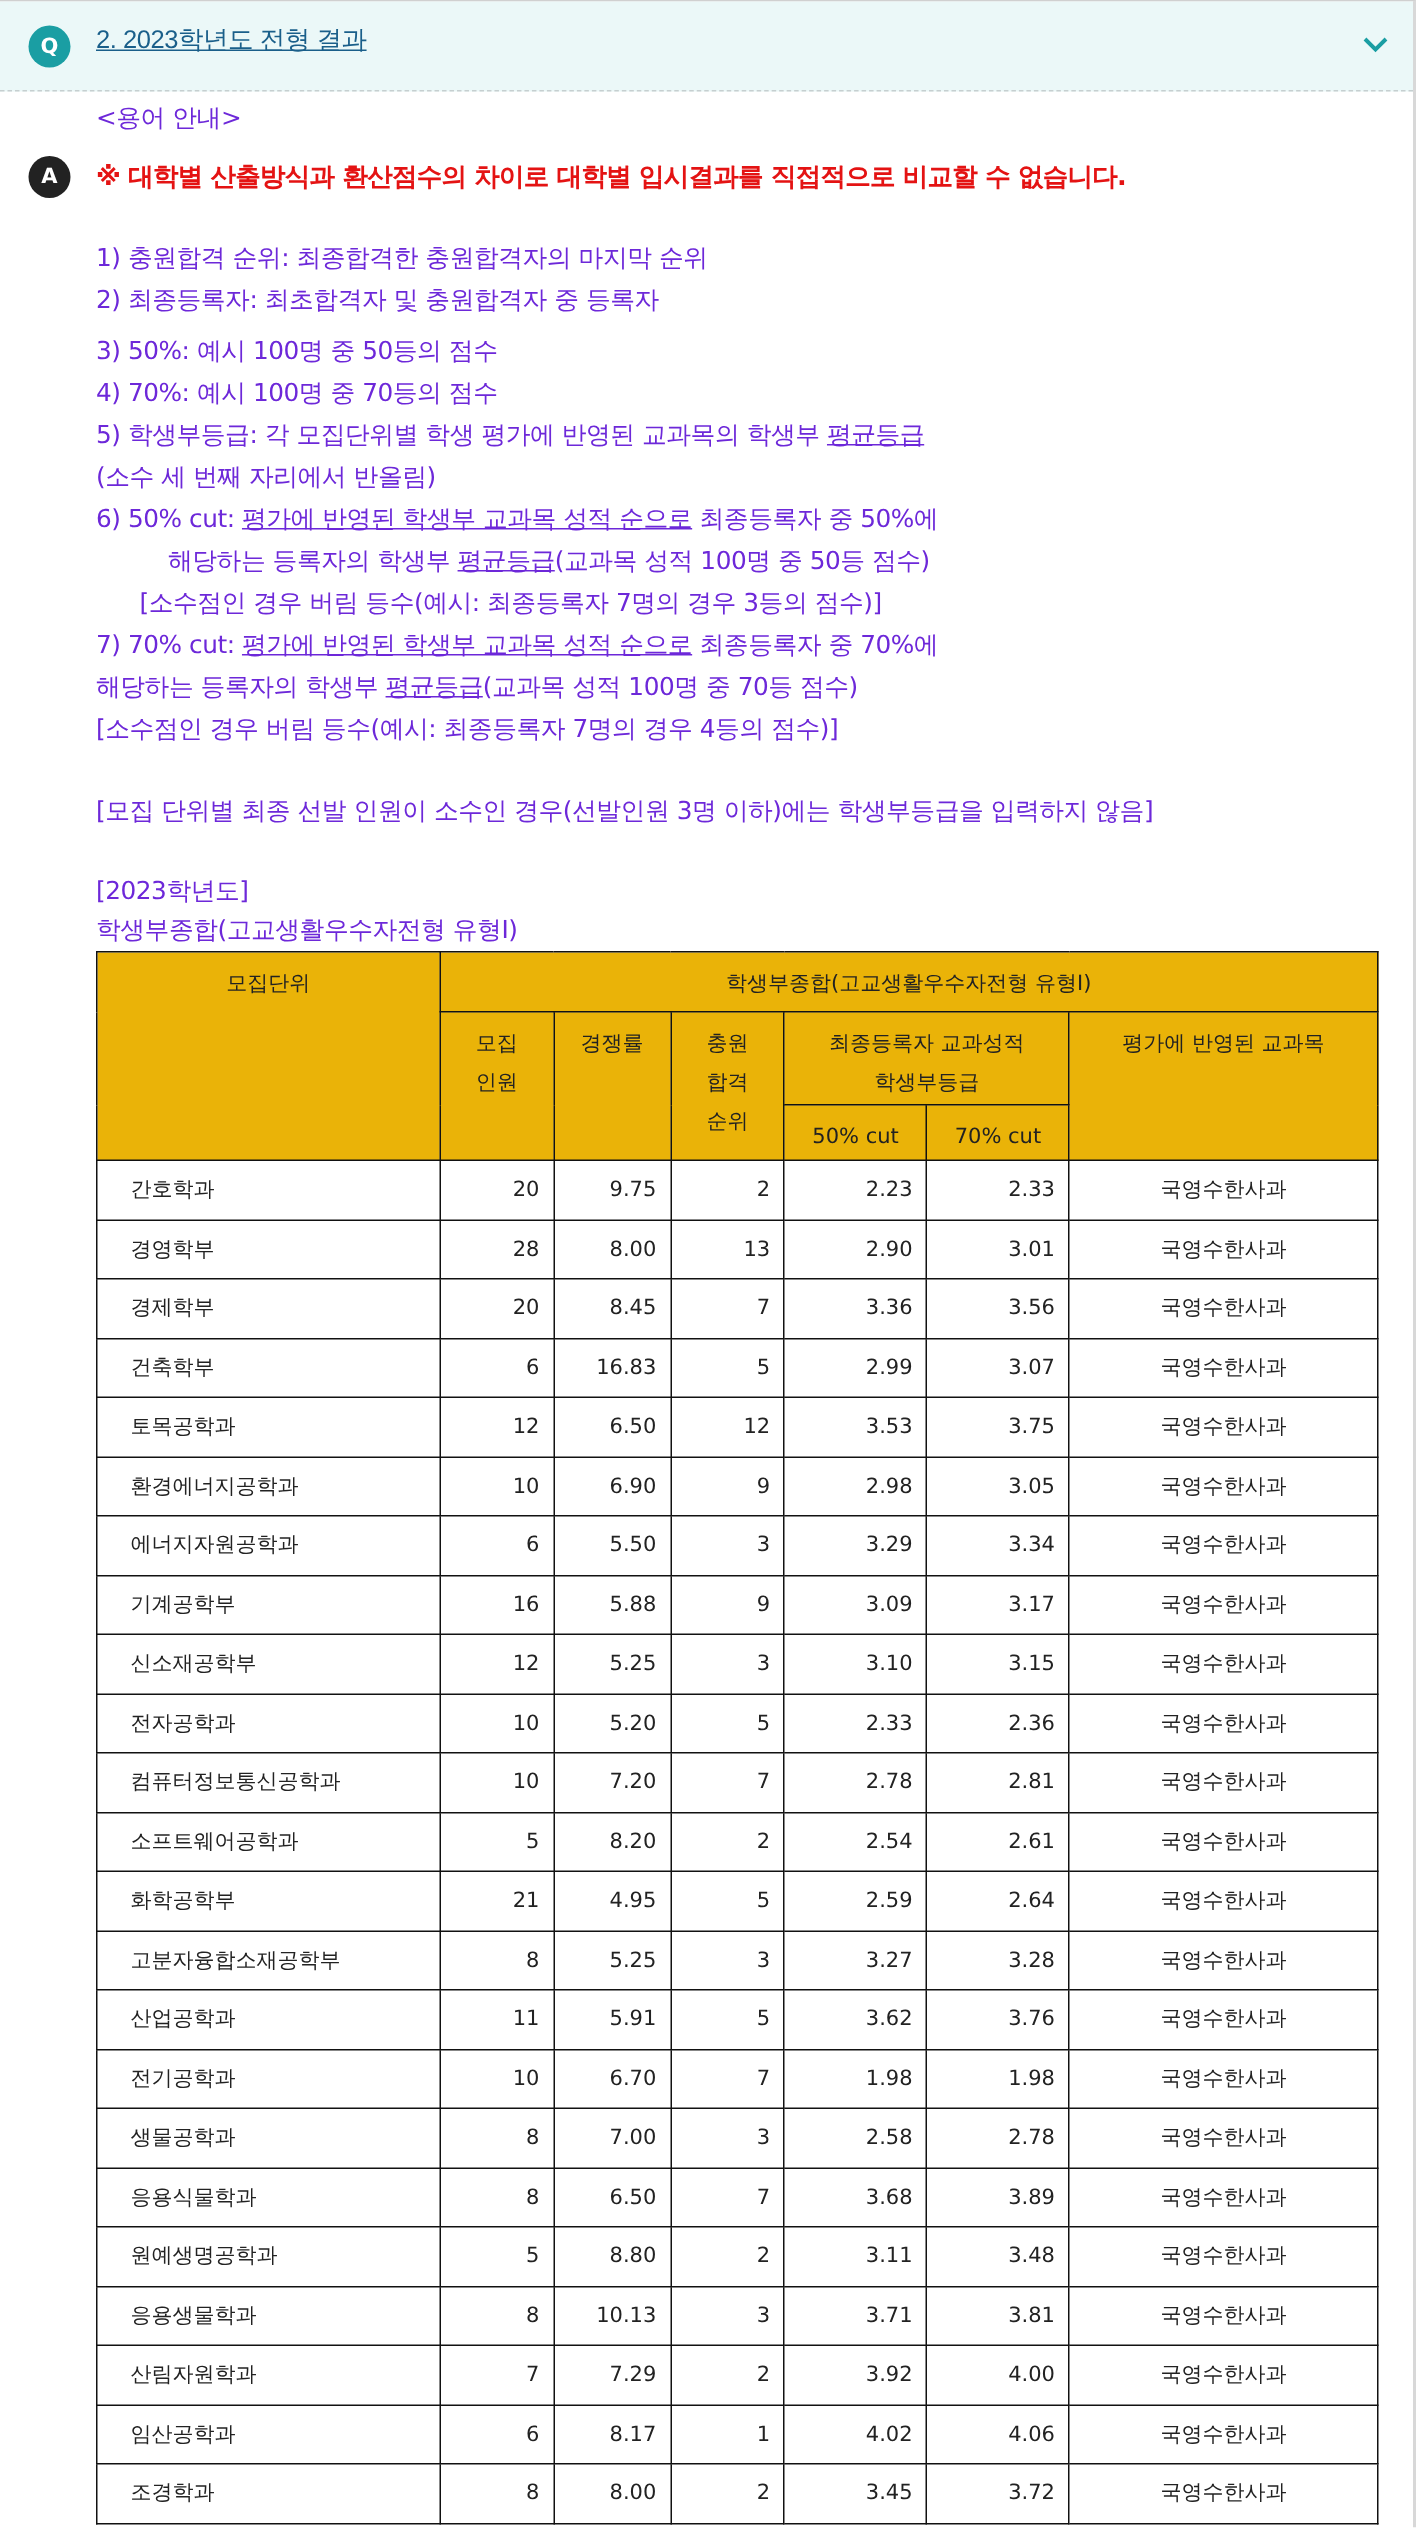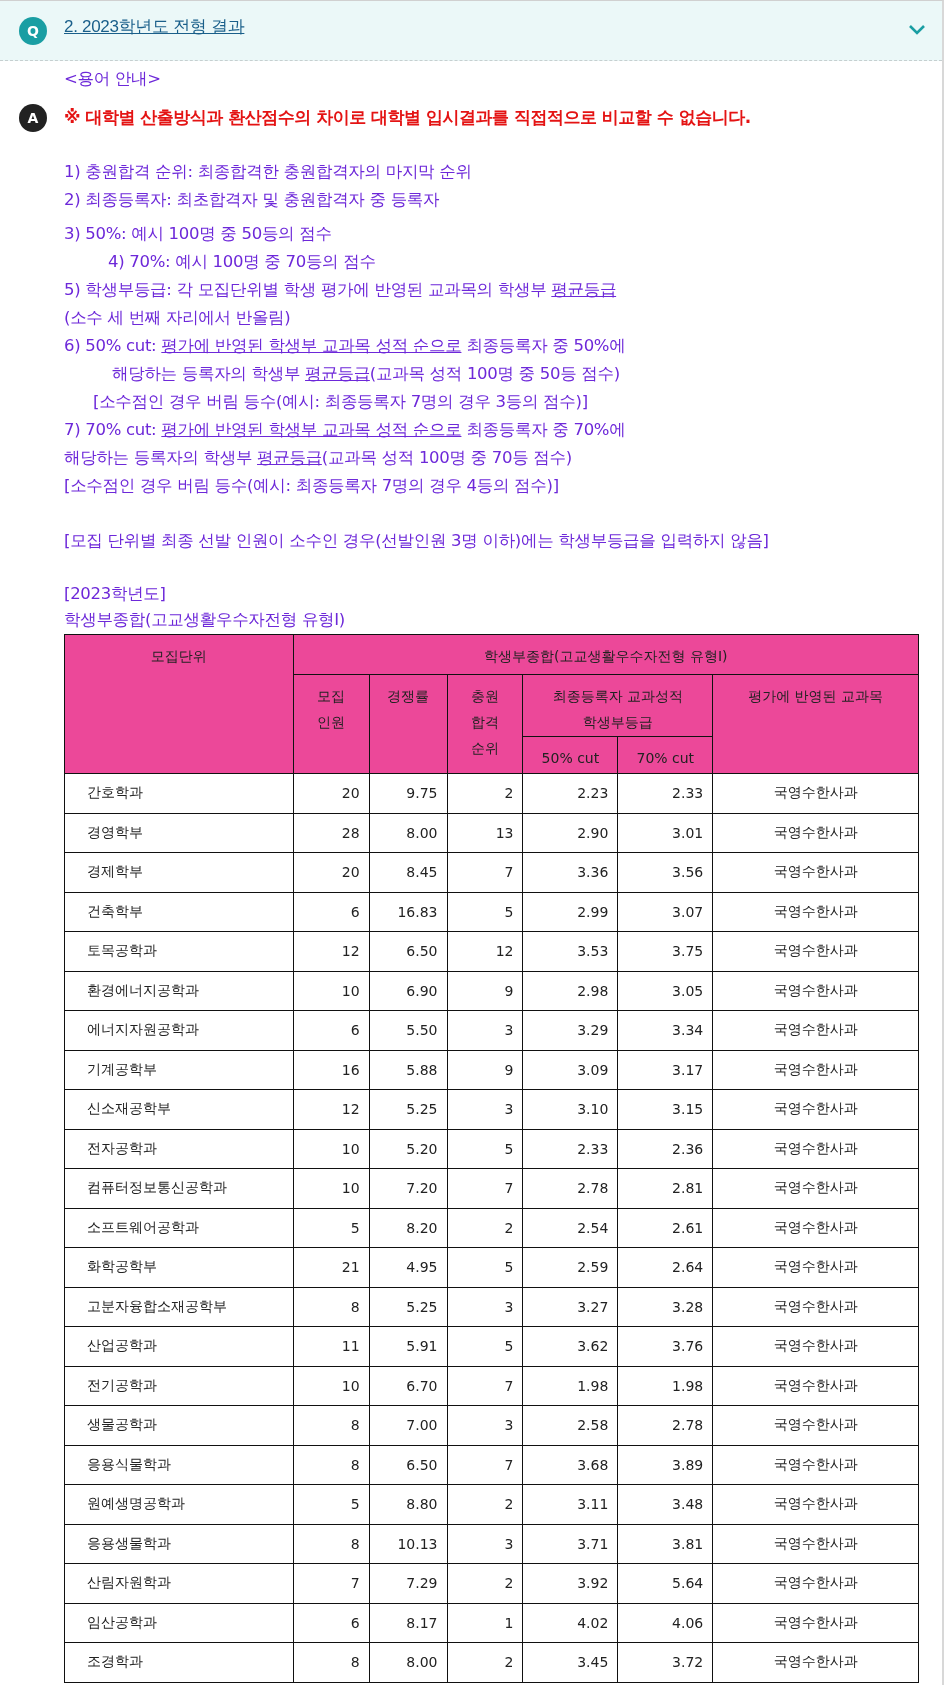--- a/index.html
+++ b/index.html
@@ -10,21 +10,21 @@
   .qicon { position: absolute; left: 19px; top: 16px; width: 28px; height: 28px; border-radius: 50%; background: #1a9ea3; color: #fff; font-weight: bold; font-size: 14px; text-align: center; line-height: 28px; }
   .qtitle { position: absolute; left: 64px; top: 14px; font-size: 17px; color: #1a5f8a; text-decoration: underline; font-family: "Liberation Sans", sans-serif; letter-spacing: -0.3px; text-align: center; }
   .chev { position: absolute; left: 908px; top: 22px; width: 18px; height: 14px; }
   .aicon { position: absolute; left: 19px; top: 104px; width: 28px; height: 28px; border-radius: 50%; background: #222; color: #fff; font-weight: bold; font-size: 14px; text-align: center; line-height: 28px; }
   .txt { position: absolute; left: 64px; font-size: 16.5px; color: #6d28d9; white-space: nowrap; letter-spacing: -0.3px; }
   .warn { color: #e41313; font-weight: bold; font-size: 17px; letter-spacing: -0.5px; text-align: center; }
   .u { text-decoration: underline; }
   .bold { font-weight: normal; }
   table { position: absolute; left: 64px; top: 634px; width: 855px; border-collapse: collapse; font-size: 14px; }
   td, th { border: 1.5px solid #111; font-weight: normal; }
-  th { background: #ec4899; vertical-align: top; text-align: center; padding-top: 8px; line-height: 26px; }
+  th { background: #eab308; vertical-align: top; text-align: center; padding-top: 8px; line-height: 26px; }
   td { height: 39.5px; padding: 0 8px; }
   td.name { text-align: left; padding-left: 22px; }
   td.num { text-align: right; padding-right: 9px; }
   td.ctr { text-align: center; }
   th.sub { padding-top: 6px; vertical-align: middle; height: 37px; text-align: center; }
 </style>
 </head>
 <body>
 
 <div class="frame"></div>
@@ -38,21 +38,21 @@
 </div>
 
 <div class="aicon">A</div>
 
 <div class="txt" style="top:68px;">&lt;용어 안내&gt;</div>
 <div class="txt warn" style="top:106px;">※ 대학별 산출방식과 환산점수의 차이로 대학별 입시결과를 직접적으로 비교할 수 없습니다.</div>
 
 <div class="txt" style="top:161px;">1) 충원합격 순위: 최종합격한 충원합격자의 마지막 순위</div>
 <div class="txt" style="top:189px;">2) 최종등록자: 최초합격자 및 충원합격자 중 등록자</div>
 <div class="txt" style="top:223px;">3) 50%: 예시 100명 중 50등의 점수</div>
-<div class="txt" style="top:251px;margin-left:44px;">4) 70%: 예시 100명 중 70등의 점수</div>
+<div class="txt" style="top:251px;">4) 70%: 예시 100명 중 70등의 점수</div>
 <div class="txt" style="top:279px;"><span>5) 학생부등급: 각 모집단위별 학생 평가에 반영된 교과목의 학생부 </span><span class="u">평균등급</span></div>
 <div class="txt" style="top:307px;">(소수 세 번째 자리에서 반올림)</div>
 <div class="txt" style="top:335px;"><span>6) 50% cut: </span><span class="u">평가에 반영된 학생부 교과목 성적 순으로</span><span> 최종등록자 중 50%에</span></div>
 <div class="txt" style="top:363px;margin-left:48px;"><span>해당하는 등록자의 학생부 </span><span class="u">평균등급</span><span>(교과목 성적 100명 중 50등 점수)</span></div>
 <div class="txt" style="top:391px;margin-left:29px;">[소수점인 경우 버림 등수(예시: 최종등록자 7명의 경우 3등의 점수)]</div>
 <div class="txt" style="top:419px;"><span>7) 70% cut: </span><span class="u">평가에 반영된 학생부 교과목 성적 순으로</span><span> 최종등록자 중 70%에</span></div>
 <div class="txt" style="top:447px;"><span>해당하는 등록자의 학생부 </span><span class="u">평균등급</span><span>(교과목 성적 100명 중 70등 점수)</span></div>
 <div class="txt" style="top:475px;">[소수점인 경우 버림 등수(예시: 최종등록자 7명의 경우 4등의 점수)]</div>
 <div class="txt" style="top:530px;">[모집 단위별 최종 선발 인원이 소수인 경우(선발인원 3명 이하)에는 학생부등급을 입력하지 않음]</div>
 <div class="txt bold" style="top:583px;">[2023학년도]</div>
@@ -265,21 +265,21 @@
         <td class="num">3.71</td>
         <td class="num">3.81</td>
         <td class="ctr">국영수한사과</td>
       </tr>
       <tr>
         <td class="name">산림자원학과</td>
         <td class="num">7</td>
         <td class="num">7.29</td>
         <td class="num">2</td>
         <td class="num">3.92</td>
-        <td class="num">5.64</td>
+        <td class="num">4.00</td>
         <td class="ctr">국영수한사과</td>
       </tr>
       <tr>
         <td class="name">임산공학과</td>
         <td class="num">6</td>
         <td class="num">8.17</td>
         <td class="num">1</td>
         <td class="num">4.02</td>
         <td class="num">4.06</td>
         <td class="ctr">국영수한사과</td>

